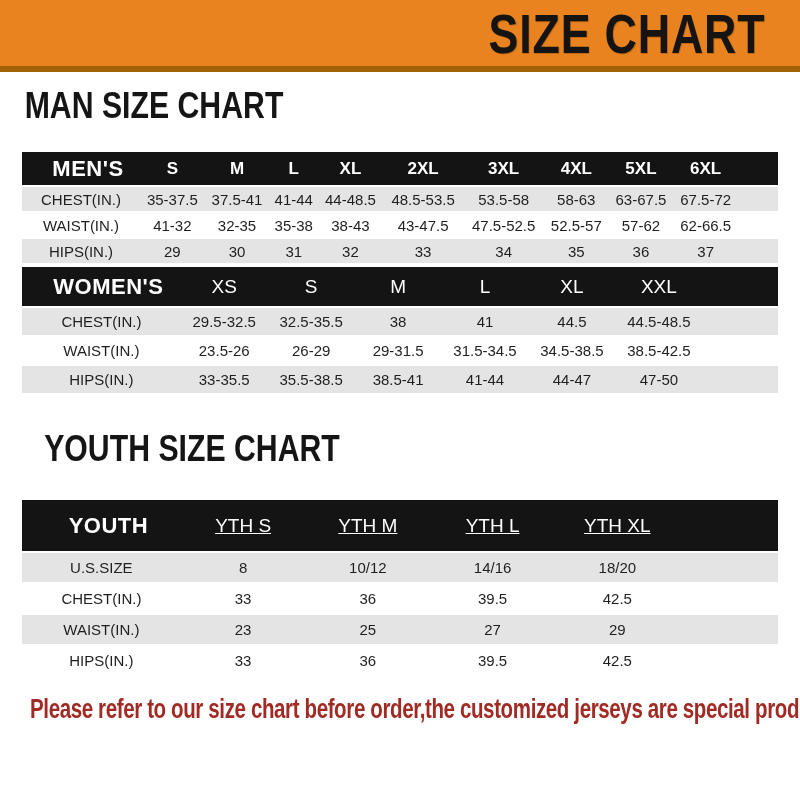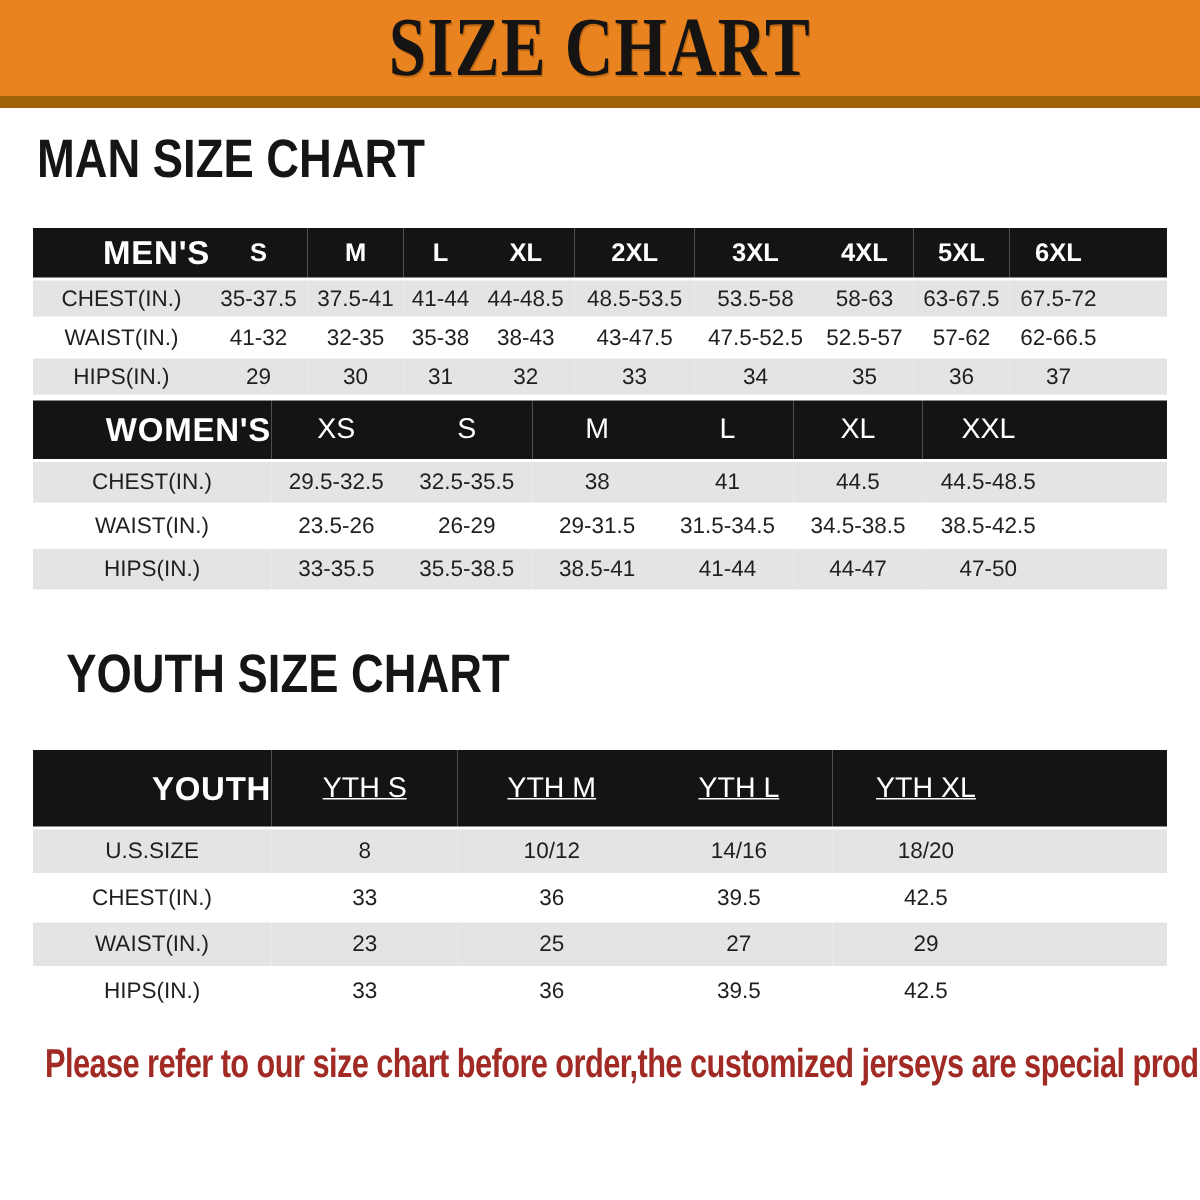--- a/index.html
+++ b/index.html
@@ -6,23 +6,22 @@
   html, body {
     width: 800px; height: 800px;
     background: #ffffff;
     font-family: "Liberation Sans", sans-serif;
     overflow: hidden;
   }
   
   .banner {
     height: 72px;
     background: #E8831F;
-    display: flex; align-items: center; justify-content: center;
-    border-bottom: 8px solid #a16207;
-    font-family: Liberation Serif, serif;
+    display: flex; align-items: center; justify-content: flex-end;
+    border-bottom: 6px solid #a16207;
   }
   .banner .big-title {
     display: inline-block;
     font-size: 56px; font-weight: bold; color: #161413;
     letter-spacing: 1px;
     transform: scaleX(0.80);
     transform-origin: center;
     white-space: nowrap;
     text-shadow: 1px 1px 0 rgba(120,60,0,0.35);
   }
@@ -57,21 +56,21 @@
   table.size-table thead th {
     background: #141414;
     color: #ffffff;
     vertical-align: middle;
   }
   table.men   thead th { height: 33px; }
   table.women thead th { height: 39px; }
   table.youth thead th { height: 51px; }
 
   th.corner {
-    text-align: right;
+    text-align: center;
     padding-left: 14px;
     font-size: 22px;
     font-weight: bold;
     letter-spacing: 0.5px;
     white-space: nowrap;
   }
   table.men   th.colh { font-size: 17px; font-weight: bold; }
   table.women th.colh { font-size: 19px; font-weight: normal; }
   table.youth th.colh { font-size: 19px; font-weight: normal; text-decoration: underline; }
   th.colh { text-align: center; white-space: nowrap; }

